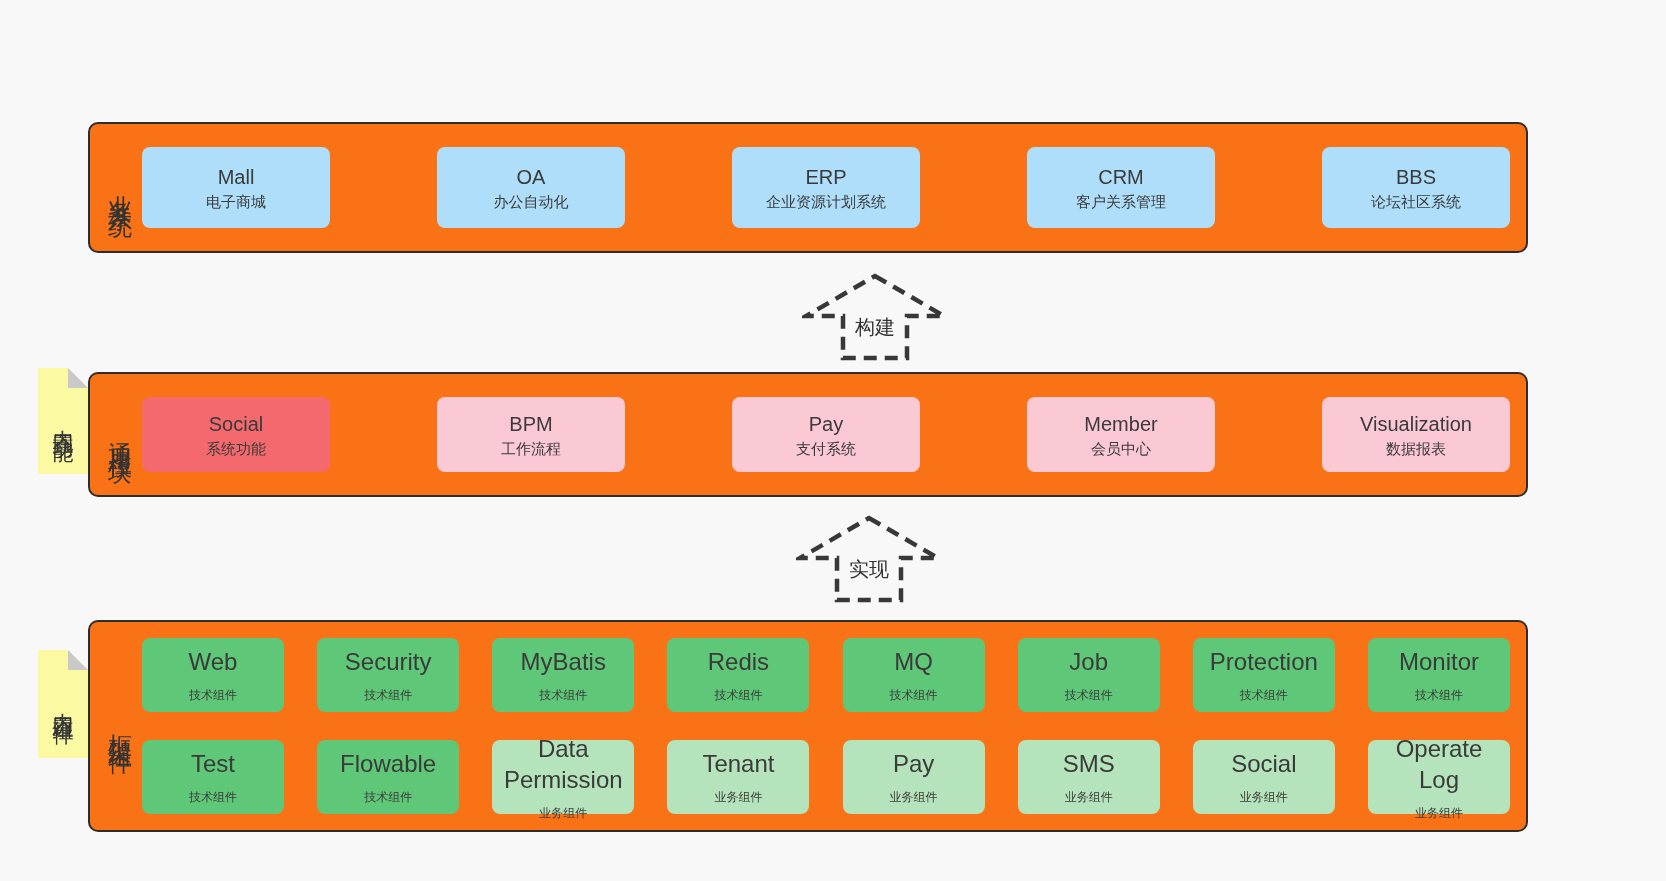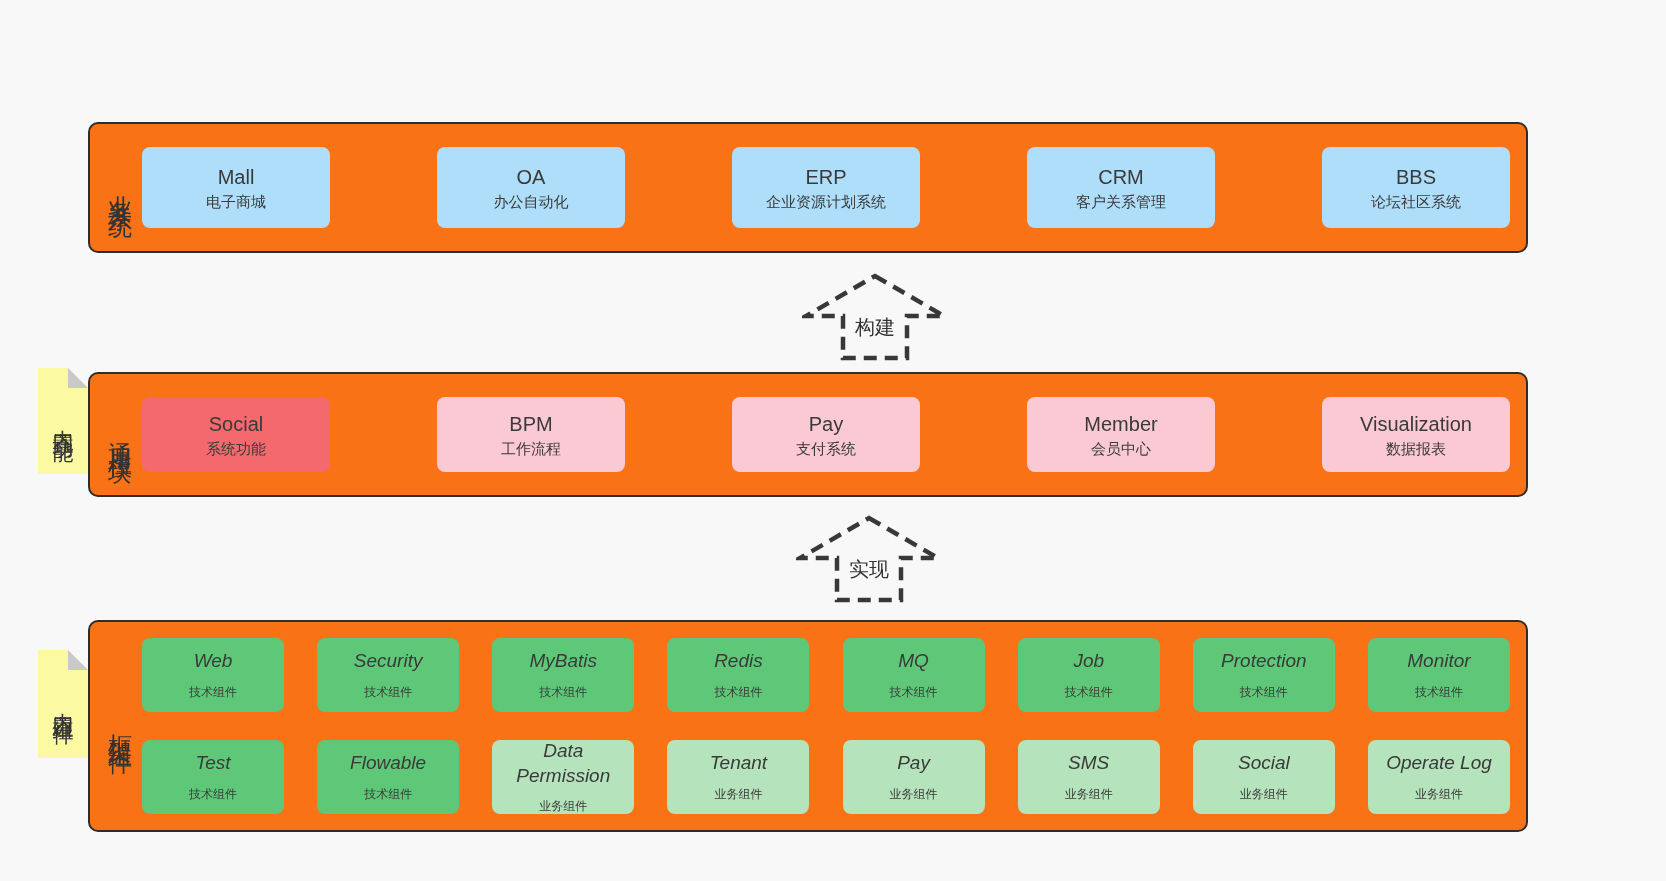--- a/index.html
+++ b/index.html
@@ -26,21 +26,21 @@
   .box{
     border-radius:8px;box-sizing:border-box;padding:4px 6px;
     display:flex;flex-direction:column;align-items:center;justify-content:center;
     text-align:center;line-height:1.3;
   }
   .row-6 .box{width:188px;height:81px;}
   #layer-modules .row-6 .box{height:75px;}
   .row-8 .box{width:142px;height:74px;}
   .box .t{font-size:20px;}
   .box .s{font-size:15px;margin-top:2px;}
-  .row-8 .box .t{font-size:19px;font-style:italic;}
+  .row-8 .box .t{font-size:24px;}
   .row-8 .box .s{font-size:12px;margin-top:11px;}
   .blue{background:#aedefa;}
   .red{background:#f4696d;}
   .pink{background:#fbc9d4;}
   .green{background:#5fc878;}
   .green-light{background:#b5e3bb;}
   .arrow{position:absolute;width:146px;height:90px;}
   #arrow-build{left:802px;top:272px;}
   #arrow-implement{left:796px;top:514px;}
   .arrow path{fill:none;stroke:#383838;stroke-width:4.5;stroke-dasharray:13 8;}

